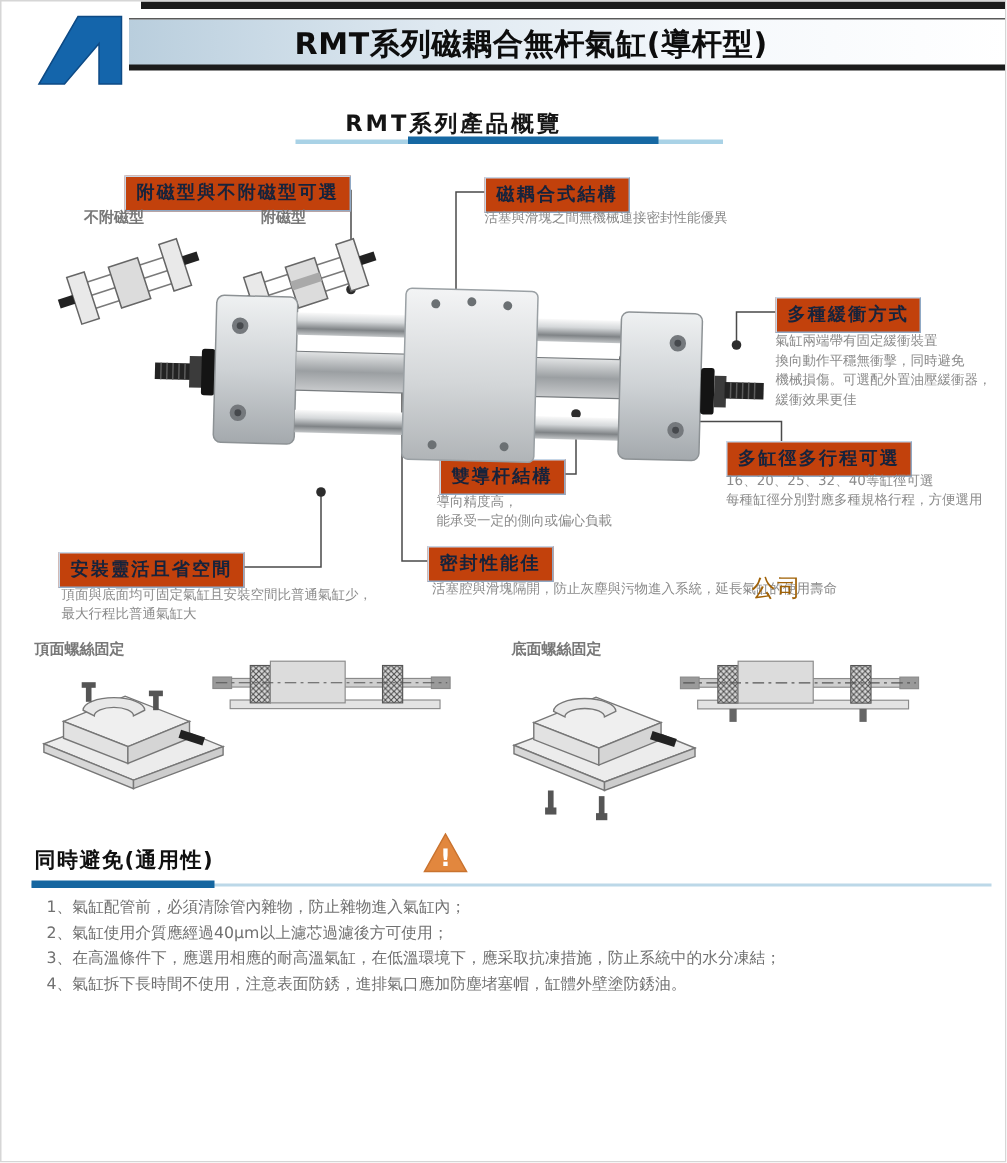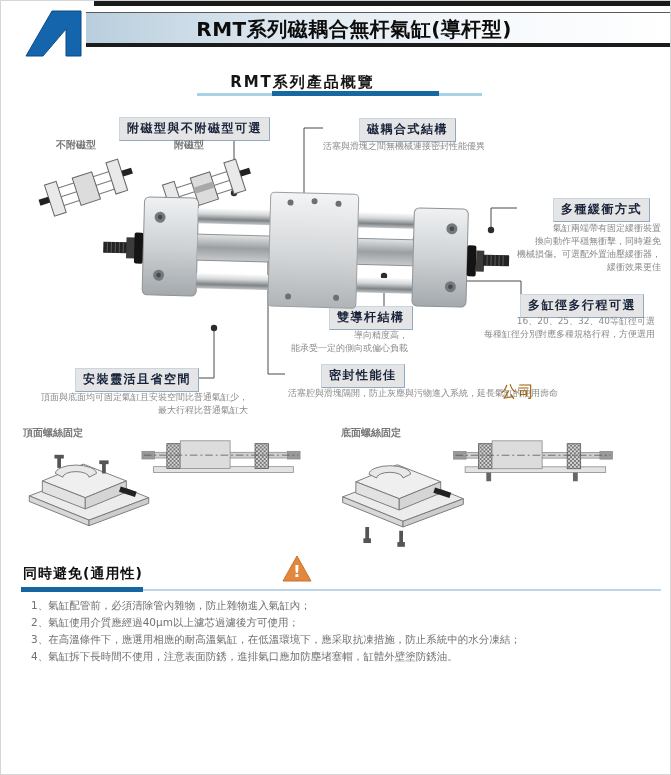--- a/index.html
+++ b/index.html
@@ -18,25 +18,25 @@
 
   
   .ov-heading{position:absolute;left:0;top:72px;width:603px;text-align:center;
     font-size:15px;font-weight:bold;color:#151515;letter-spacing:2px;}
   .ov-line-light{position:absolute;left:196px;top:92px;width:285px;height:3px;background:#a9d2e6;}
   .ov-line-dark{position:absolute;left:271px;top:90px;width:167px;height:5px;background:#1668a3;}
 
   
   .diagram{position:absolute;left:0;top:105px;width:671px;height:450px;}
   .leaders{position:absolute;left:0;top:0;width:671px;height:450px;pointer-events:none;}
-  .callout{position:absolute;background:#e5e5e5;border:1px solid #90a9c5;
+  .callout{position:absolute;background:#c2410c;border:1px solid #90a9c5;
     border-top-color:#c6d6e7;border-left-color:#c6d6e7;
     font-size:12px;font-weight:bold;color:#17233b;padding:2px 7px 3px 7px;
-    letter-spacing:1.5px;white-space:nowrap;margin-left:36px;}
-  .desc{position:absolute;font-size:9px;color:#8b8b8b;line-height:13px;white-space:nowrap;text-align:right;}
+    letter-spacing:1.5px;white-space:nowrap;}
+  .desc{position:absolute;font-size:9px;color:#8b8b8b;line-height:13px;white-space:nowrap;}
   .minilabel{position:absolute;font-size:10px;color:#787878;white-space:nowrap;font-weight:bold;}
   .wm{position:absolute;font-size:16px;color:#a16207;letter-spacing:1px;}
 
   
   .install{position:absolute;left:0;top:552px;width:671px;height:130px;}
   .inst-heading{position:absolute;left:22px;top:12px;font-size:14px;font-weight:bold;color:#101010;letter-spacing:1px;}
   .inst-line-light{position:absolute;left:20px;top:36px;width:640px;height:2px;background:#bcd8e8;}
   .inst-line-dark{position:absolute;left:20px;top:34px;width:122px;height:5px;background:#1566a0;}
   .warn{position:absolute;left:281px;top:2px;}
   .inst-list{position:absolute;left:30px;top:46px;}

